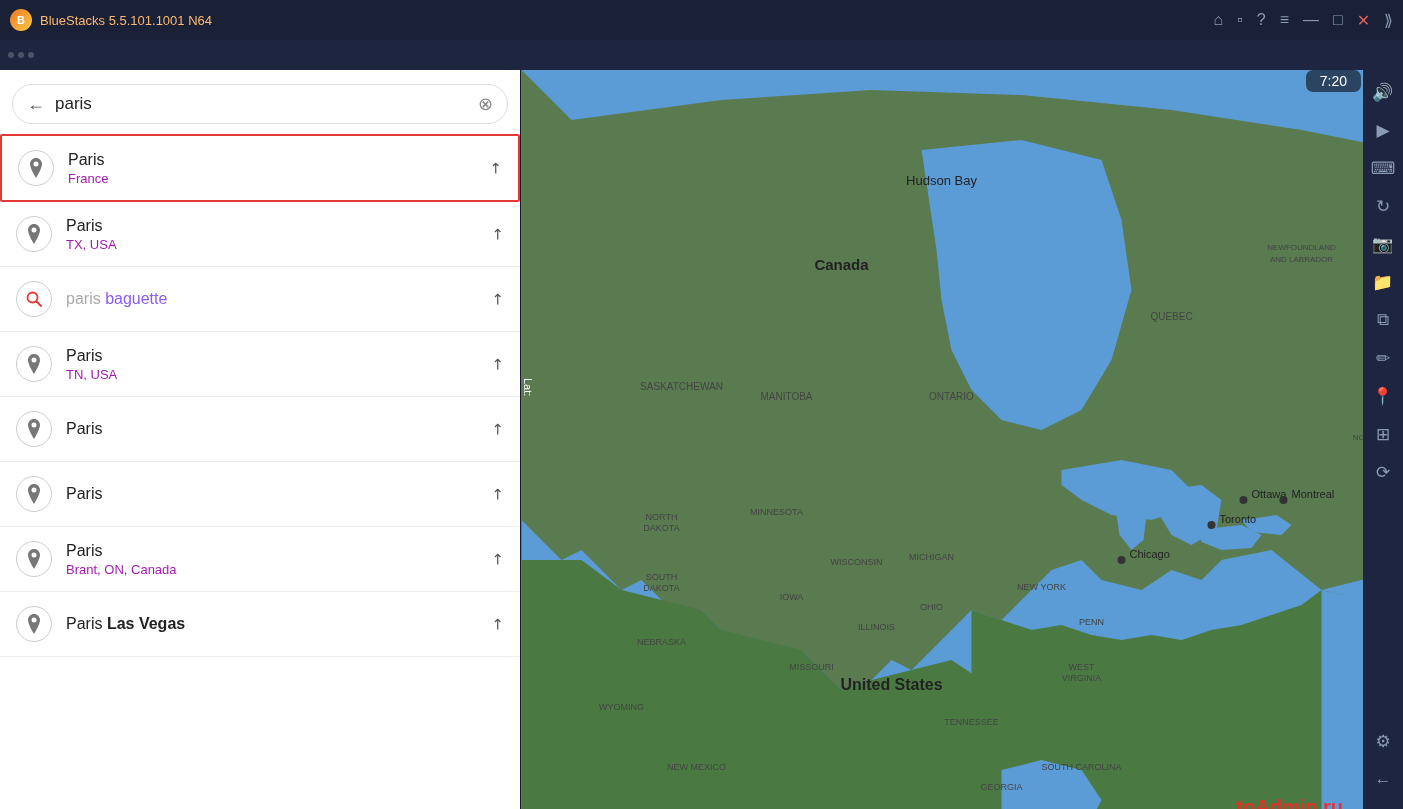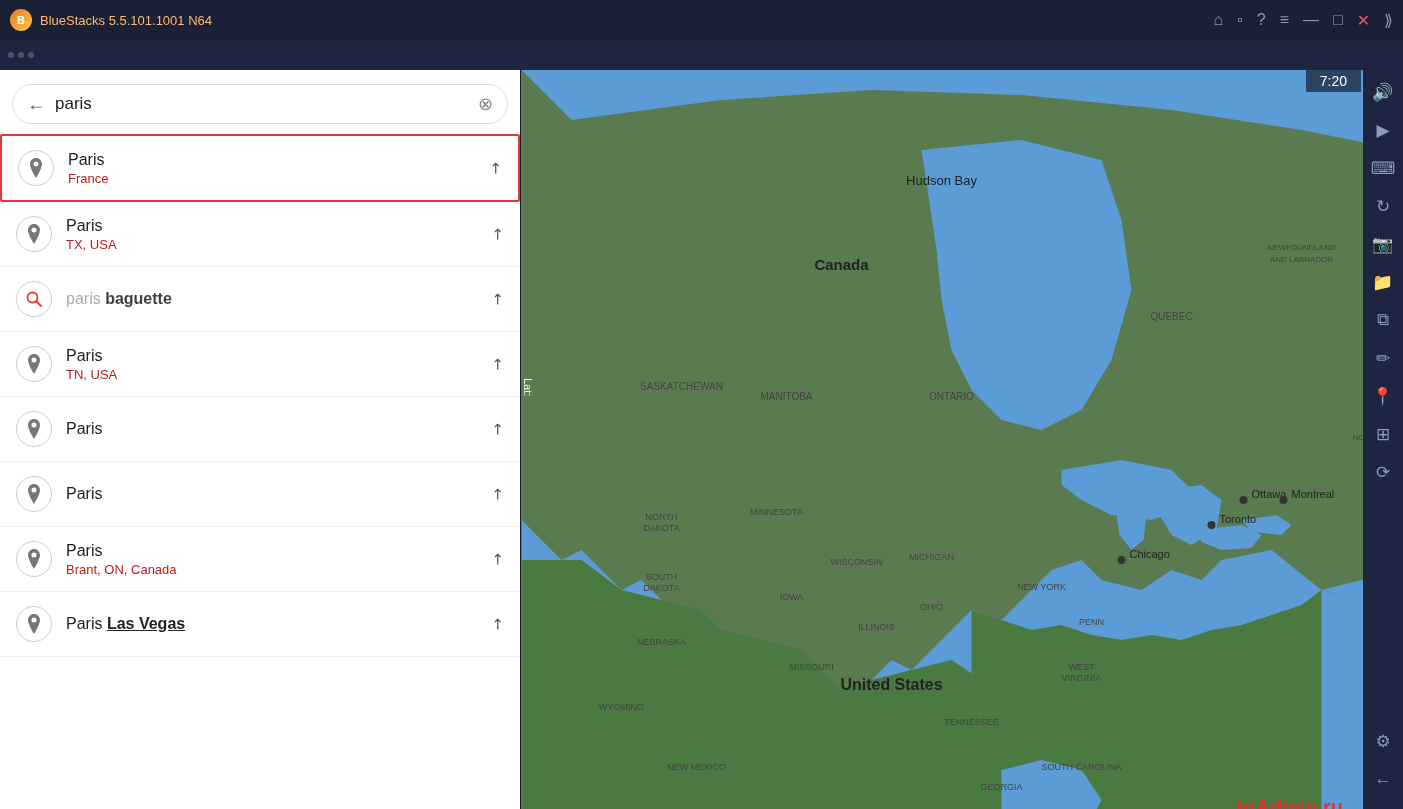--- a/index.html
+++ b/index.html
@@ -137,21 +137,21 @@
     .result-text {
       flex: 1;
     }
     .result-name {
       font-size: 16px;
       color: #222;
       font-weight: 400;
     }
     .result-subtitle {
       font-size: 13px;
-      color: #b91c1c;
+      color: #a21caf;
       margin-top: 2px;
     }
     .result-arrow {
       color: #555;
       font-size: 15px;
       margin-left: 8px;
       transform: rotate(315deg);
       display: inline-block;
     }
 
@@ -210,20 +210,21 @@
     
     .time-display {
       position: absolute;
       top: 0;
       right: 42px;
       background: rgba(10,10,20,0.6);
       color: #fff;
       font-size: 14px;
       padding: 3px 14px;
       z-index: 5;
+      border-radius: 7px;
     }
   </style>
 </head>
 <body>
 
 <div class="titlebar">
   <div style="width:22px;height:22px;border-radius:50%;background:linear-gradient(135deg,#e87722,#ffcc44);display:flex;align-items:center;justify-content:center;">
     <span style="color:#fff;font-size:11px;font-weight:bold;">B</span>
   </div>
   <span style="color:#fdba74;font-size:13px;">BlueStacks 5.5.101.1001 N64</span>
@@ -286,21 +287,21 @@
       </div>
 
       <div class="result-item">
         <div class="result-icon search-type">
           <svg width="16" height="16" viewBox="0 0 16 16" fill="none">
             <circle cx="6.5" cy="6.5" r="5" stroke="#e53935" stroke-width="1.8" fill="none"></circle>
             <line x1="10.5" y1="10.5" x2="15" y2="15" stroke="#e53935" stroke-width="1.8" stroke-linecap="round"></line>
           </svg>
         </div>
         <div class="result-text">
-          <div class="result-name" style="color:#aaa;">paris <span style="color:#404040;font-weight:700;">baguette</span></div>
+          <div class="result-name" style="color:#aaa;">paris <span style="color:#8b5cf6;font-weight:400;">baguette</span></div>
         </div>
         <span class="result-arrow">↗</span>
       </div>
 
       <div class="result-item">
         <div class="result-icon">
           <svg width="16" height="20" viewBox="0 0 16 20" fill="none">
             <path d="M8 0C4.686 0 2 2.686 2 6c0 4.5 6 14 6 14s6-9.5 6-14c0-3.314-2.686-6-6-6zm0 8.5a2.5 2.5 0 110-5 2.5 2.5 0 010 5z" fill="#777"></path>
           </svg>
         </div>
@@ -348,21 +349,21 @@
         <span class="result-arrow">↗</span>
       </div>
 
       <div class="result-item">
         <div class="result-icon">
           <svg width="16" height="20" viewBox="0 0 16 20" fill="none">
             <path d="M8 0C4.686 0 2 2.686 2 6c0 4.5 6 14 6 14s6-9.5 6-14c0-3.314-2.686-6-6-6zm0 8.5a2.5 2.5 0 110-5 2.5 2.5 0 010 5z" fill="#777"></path>
           </svg>
         </div>
         <div class="result-text">
-          <div class="result-name">Paris <span style="font-weight:700;text-decoration:underline;">Las Vegas</span></div>
+          <div class="result-name">Paris <span style="font-weight:700;">Las Vegas</span></div>
         </div>
         <span class="result-arrow">↗</span>
       </div>
 
     </div>
   </div>
 
   <div class="map-area">
     
     <svg class="map-svg" viewBox="0 0 880 769" xmlns="http://www.w3.org/2000/svg">

